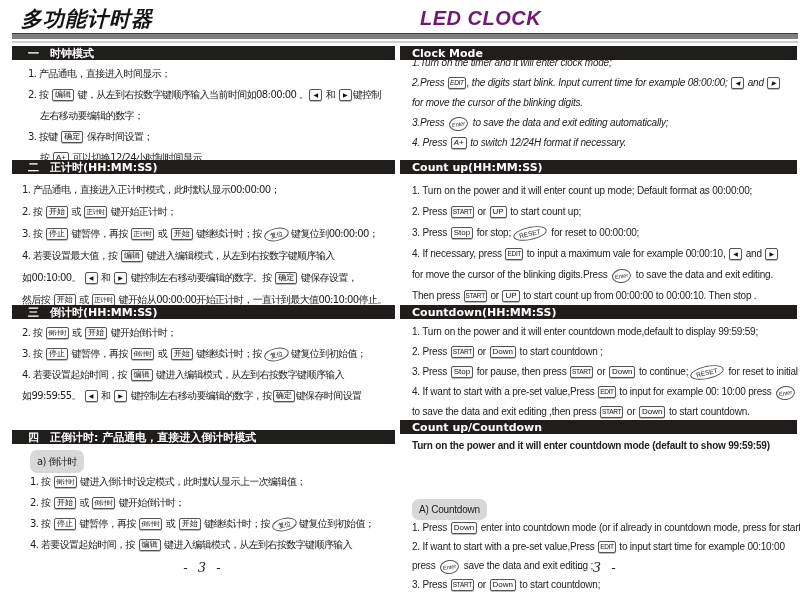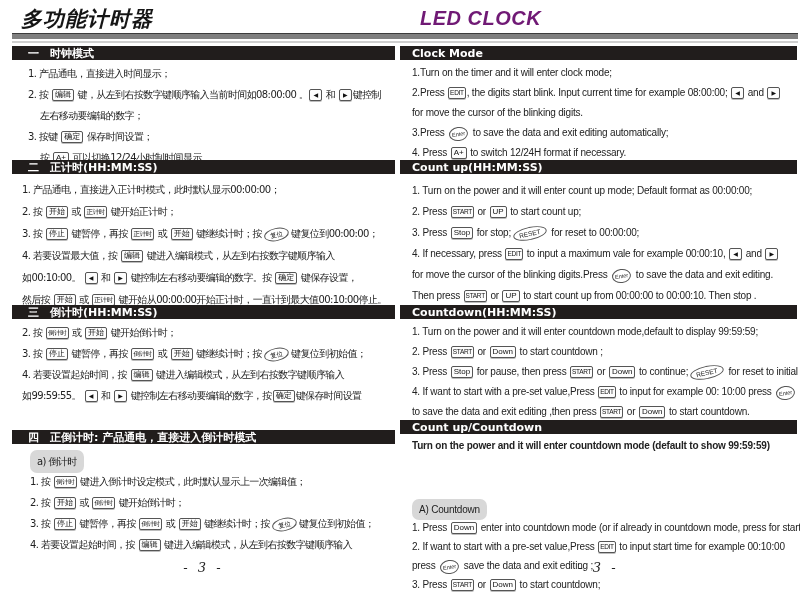--- a/index.html
+++ b/index.html
@@ -82,21 +82,21 @@
       <div class="lines" style="top: 450px;">
         <div class="line" style="height: 21px; line-height: 21px; padding-left: 18px;"><span class="bdg">a) 倒计时</span></div>
         <div class="line" style="height: 21px; line-height: 21px; padding-left: 18px;"><span class="txt">1. 按 </span><span class="kc kc2">倒计时</span><span class="txt"> 键进入倒计时设定模式，此时默认显示上一次编辑值；</span></div>
         <div class="line" style="height: 21px; line-height: 21px; padding-left: 18px;"><span class="txt">2. 按 </span><span class="kc">开始</span><span class="txt"> 或 </span><span class="kc kc2">倒计时</span><span class="txt"> 键开始倒计时；</span></div>
         <div class="line" style="height: 21px; line-height: 21px; padding-left: 18px;"><span class="txt">3. 按 </span><span class="kc">停止</span><span class="txt"> 键暂停，再按 </span><span class="kc kc2">倒计时</span><span class="txt"> 或 </span><span class="kc">开始</span><span class="txt"> 键继续计时；按</span><span class="ov">复位</span><span class="txt">键复位到初始值；</span></div>
         <div class="line" style="height: 21px; line-height: 21px; padding-left: 18px;"><span class="txt">4.  若要设置起始时间，按 </span><span class="kc">编辑</span><span class="txt"> 键进入编辑模式，从左到右按数字键顺序输入</span></div>
       </div>
     </div>
   <div class="col right-column" id="right-col">
       <div class="bar" style="top: 46px;">Clock Mode</div>
-      <div class="lines" style="top: 63px;">
+      <div class="lines" style="top: 53px; font-style: italic;">
         <div class="line" style="height: 20px; line-height: 20px;"><span class="txt">1.Turn on the timer and it will enter clock mode;</span></div>
         <div class="line" style="height: 20px; line-height: 20px;"><span class="txt">2.Press </span><span class="kc kc2">EDIT</span><span class="txt">, the digits start blink. Input current time for example 08:00:00;  </span><span class="kc arr">◀</span><span class="txt"> and </span><span class="kc arr">▶</span></div>
         <div class="line" style="height: 20px; line-height: 20px;"><span class="txt">for move the cursor of the blinking digits.</span></div>
         <div class="line" style="height: 20px; line-height: 20px;"><span class="txt">3.Press </span><span class="ci">Enter</span><span class="txt"> to save the data and exit editing automatically;</span></div>
         <div class="line" style="height: 20px; line-height: 20px;"><span class="txt">4. Press </span><span class="kc">A+</span><span class="txt"> to switch 12/24H format if necessary.</span></div>
       </div>
       <div class="bar" style="top: 160px;">Count up(HH:MM:SS)</div>
       <div class="lines" style="top: 180px;">
         <div class="line" style="height: 21px; line-height: 21px;"><span class="txt">1. Turn on the power and it will enter count up mode; Default format as 00:00:00;</span></div>
         <div class="line" style="height: 21px; line-height: 21px;"><span class="txt">2. Press </span><span class="kc kc2">START</span><span class="txt"> or </span><span class="kc">UP</span><span class="txt"> to start count up;</span></div>

